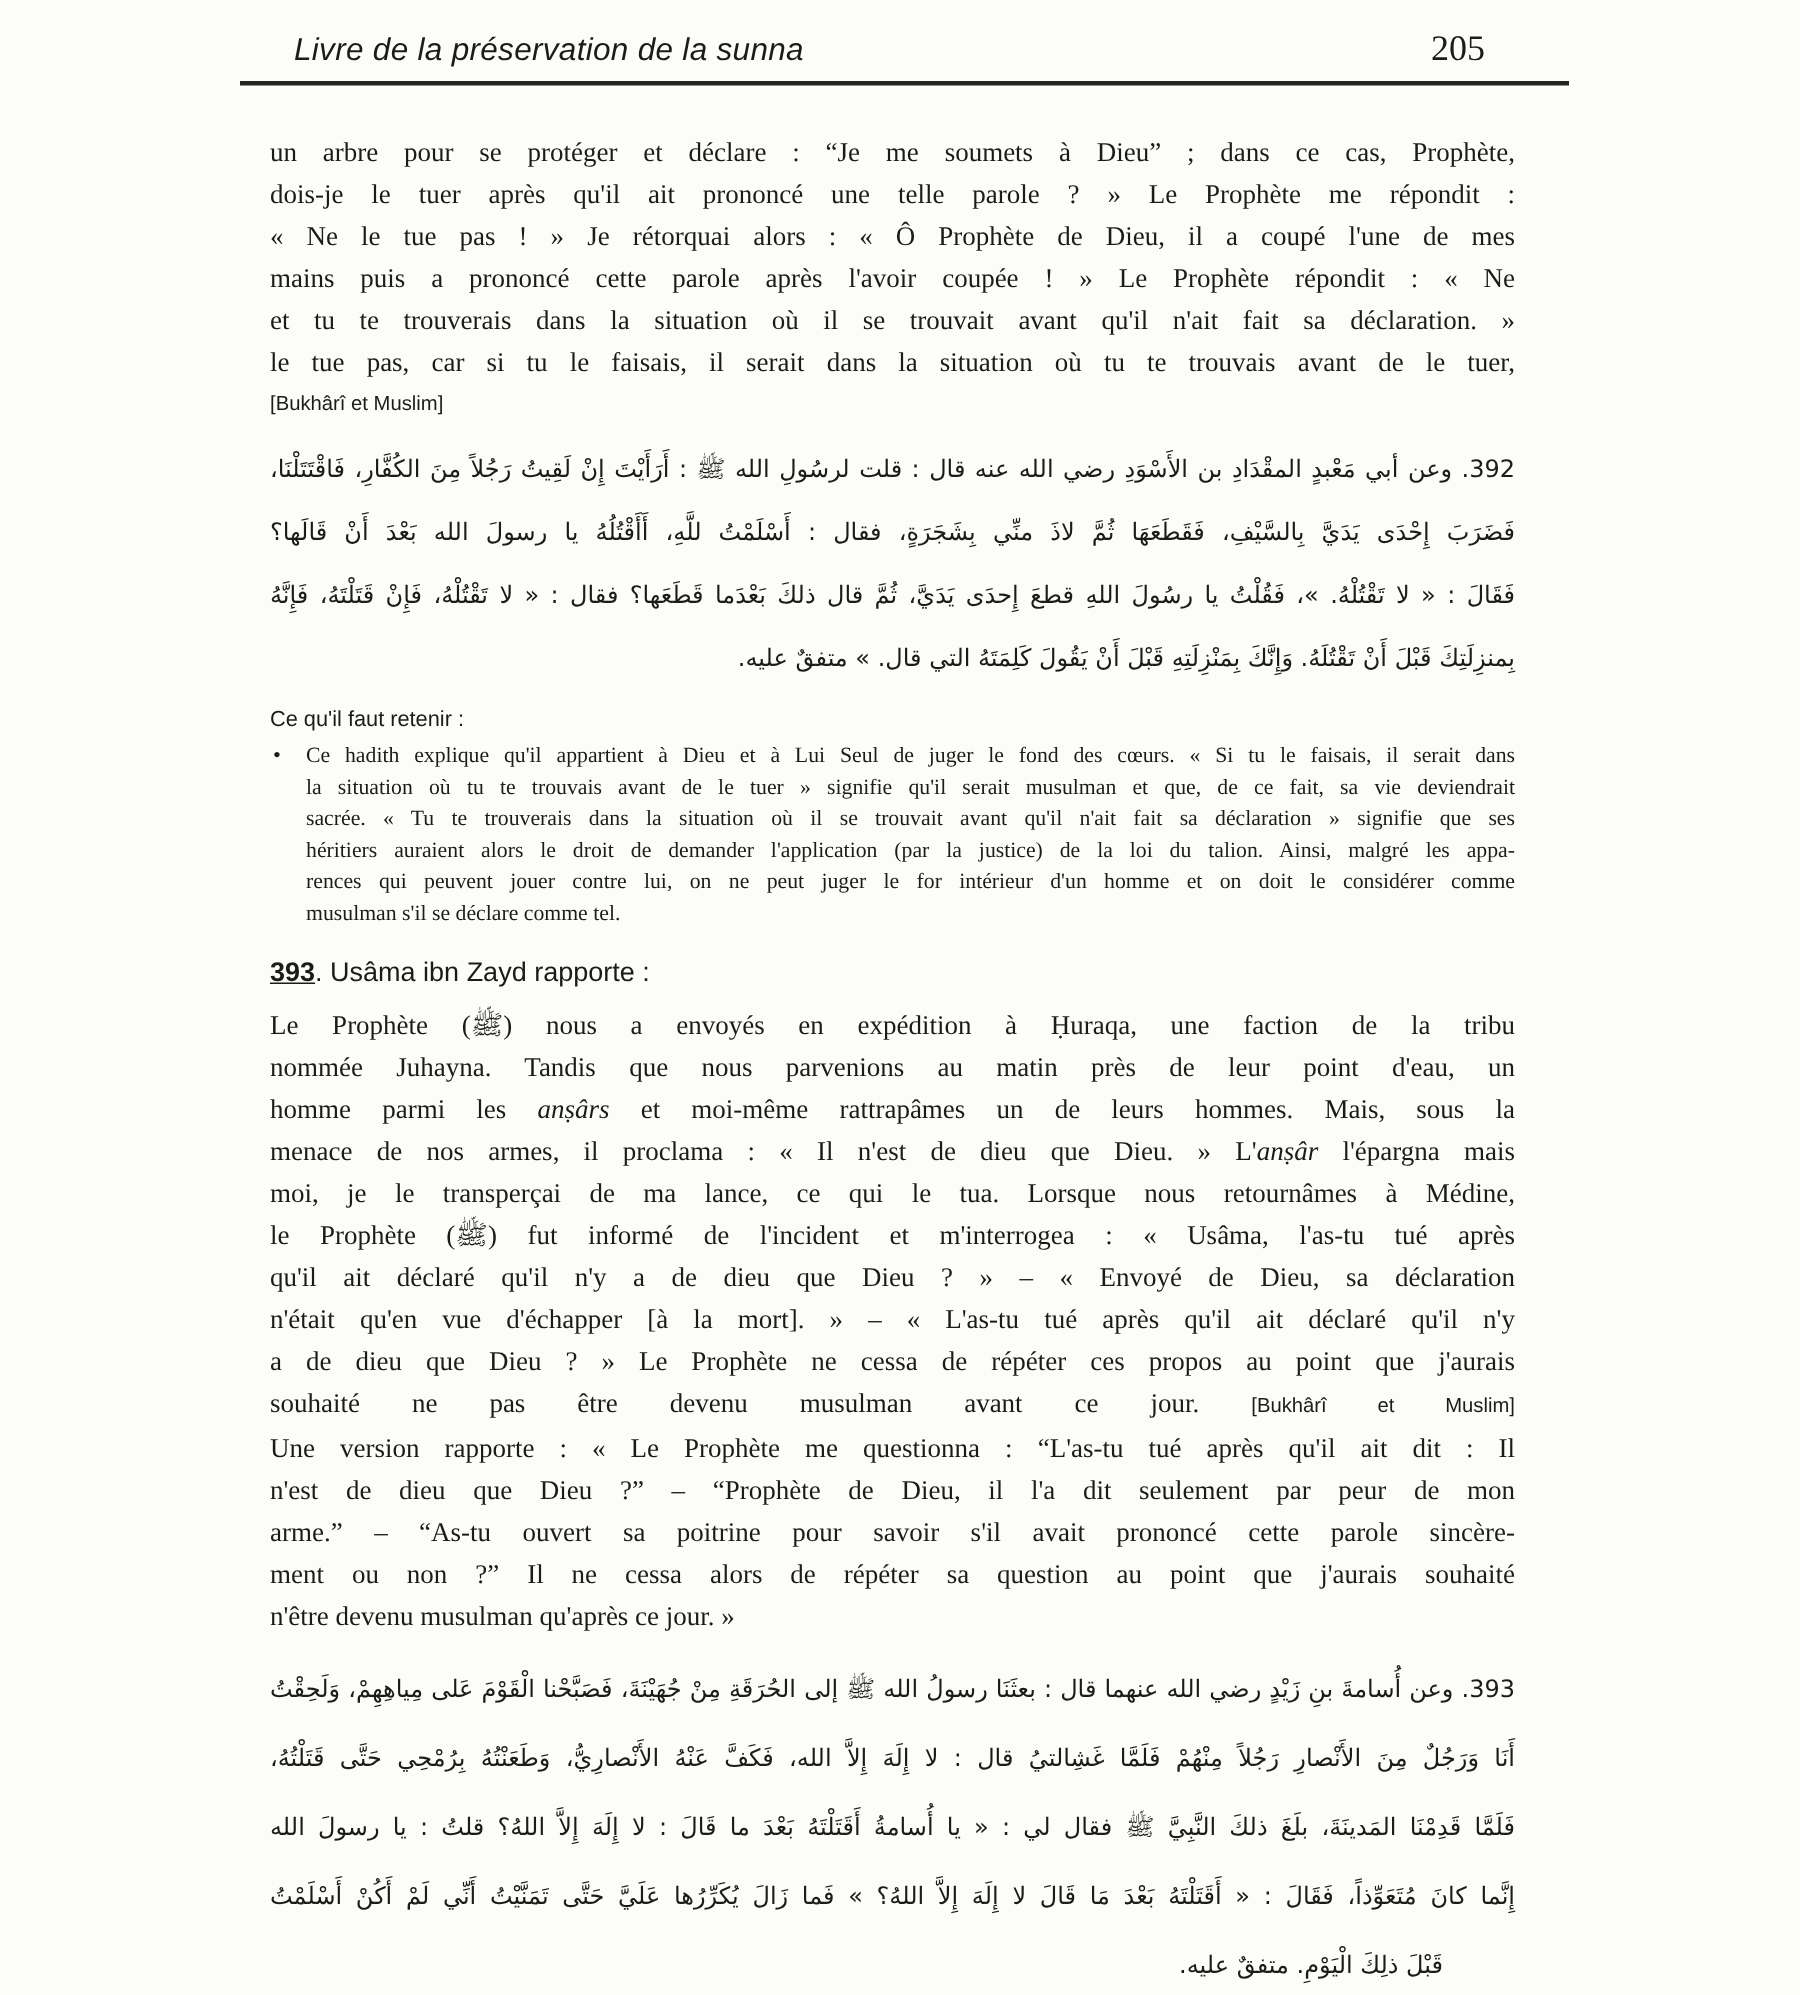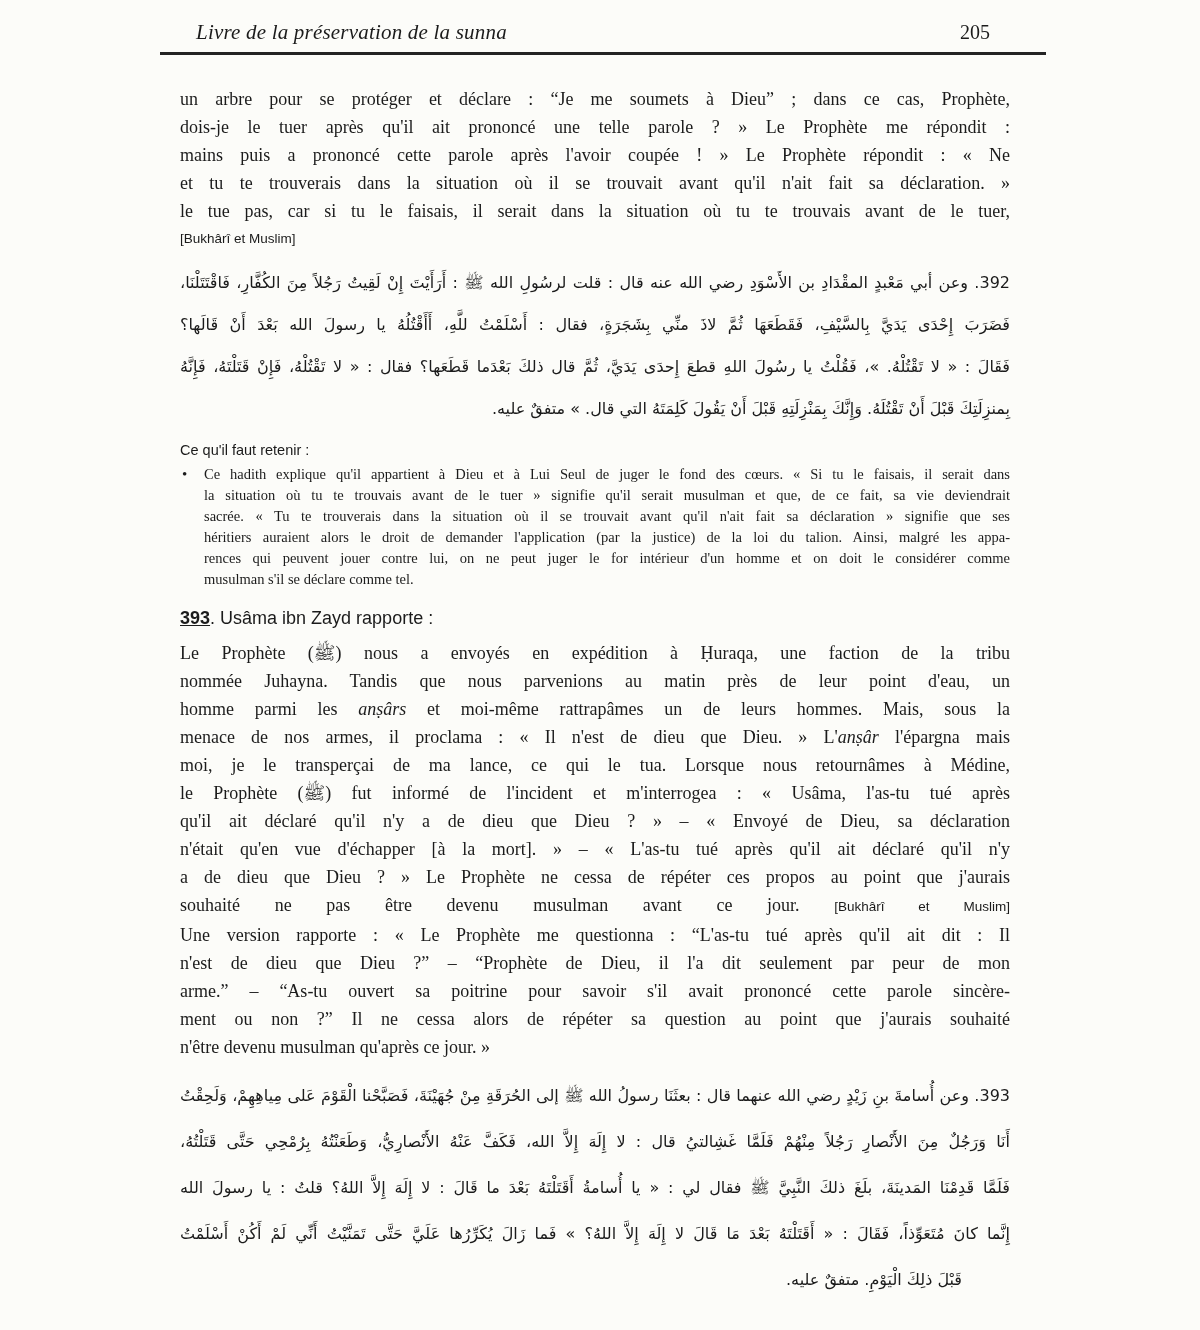--- a/index.html
+++ b/index.html
@@ -8,24 +8,24 @@
     background: #fcfcf9;
     color: #1b1b1b;
     overflow: hidden;
     font-family: "Liberation Serif", "DejaVu Serif", serif;
   }
   .col { width: 830px; margin-left: 180px; }
 
   
   .hdr { display: flex; justify-content: space-between; align-items: baseline; padding-top: 20px; }
   .running-title {
-    font-family: Liberation Serif, serif;
+    font-family: Liberation Sans, sans-serif;
     font-style: italic; font-size: 21px; padding-left: 16px; letter-spacing: .2px;
   }
-  .page-number { font-size: 20px; padding-right: 20px; }
+  .page-number { font-size: 24px; padding-right: 20px; }
   .rule { border-top: 3px solid #242424; margin: 7px 0 0 -20px; width: 886px; }
 
   
   .fr .line {
     font: 18px/28px "Liberation Serif", "DejaVu Serif", serif;
     text-align: justify; text-align-last: justify;
   }
   .intro { margin-top: 30px; }
   .lastleft .line:last-child { text-align-last: left; }
 
@@ -82,20 +82,21 @@
 
   <header class="hdr">
     <span class="running-title">Livre de la préservation de la sunna</span>
     <span class="page-number">205</span>
   </header>
   <div class="rule"></div>
 
   <section class="fr intro">
       <div class="line">un arbre pour se protéger et déclare : “Je me soumets à Dieu” ; dans ce cas, Prophète,</div>
       <div class="line">dois-je le tuer après qu'il ait prononcé une telle parole ? » Le Prophète me répondit :</div>
+      <div class="line">« Ne le tue pas ! » Je rétorquai alors : « Ô Prophète de Dieu, il a coupé l'une de mes</div>
       <div class="line">mains puis a prononcé cette parole après l'avoir coupée ! » Le Prophète répondit : « Ne</div>
       <div class="line">et tu te trouverais dans la situation où il se trouvait avant qu'il n'ait fait sa déclaration. »</div>
       <div class="line">le tue pas, car si tu le faisais, il serait dans la situation où tu te trouvais avant de le tuer,</div>
     </section>
 
   <div class="source-line">[Bukhârî et Muslim]</div>
 
   <section class="ar">
       <div class="line">392. وعن أبي مَعْبدٍ المقْدَادِ بن الأَسْوَدِ رضي الله عنه قال : قلت لرسُولِ الله ﷺ : أَرَأَيْتَ إِنْ لَقِيتُ رَجُلاً مِنَ الكُفَّارِ، فَاقْتَتَلْنَا،</div>
       <div class="line">فَضَرَبَ إِحْدَى يَدَيَّ بِالسَّيْفِ، فَقَطَعَهَا ثُمَّ لاذَ منِّي بِشَجَرَةٍ، فقال : أَسْلَمْتُ للَّهِ، أَأَقْتُلُهُ يا رسولَ الله بَعْدَ أَنْ قَالَها؟</div>

